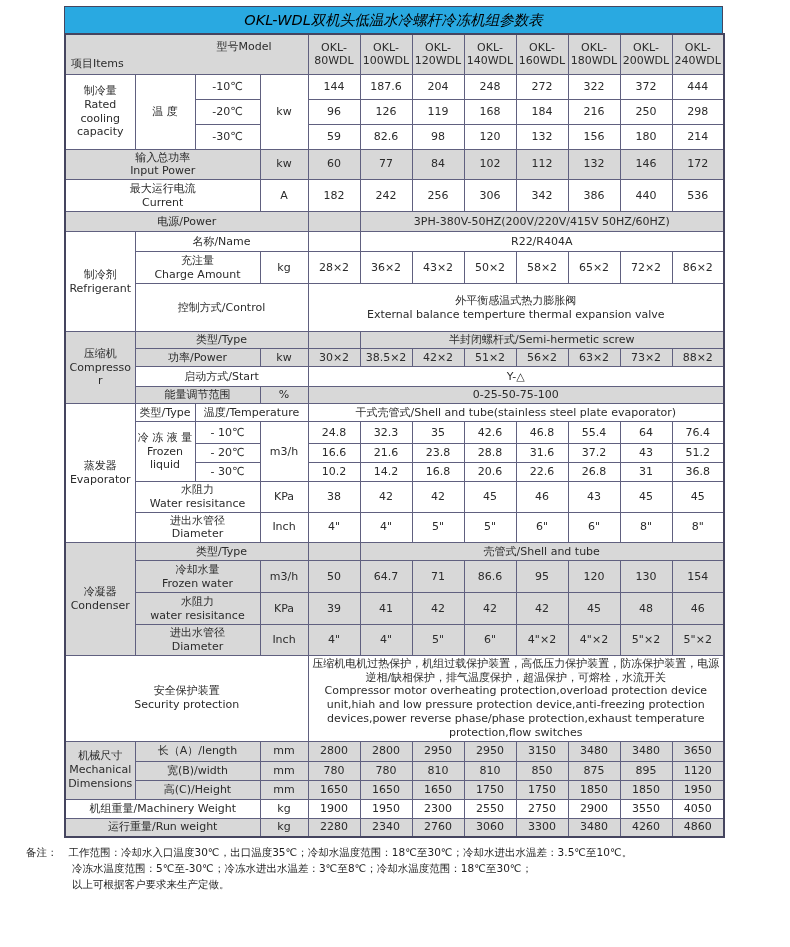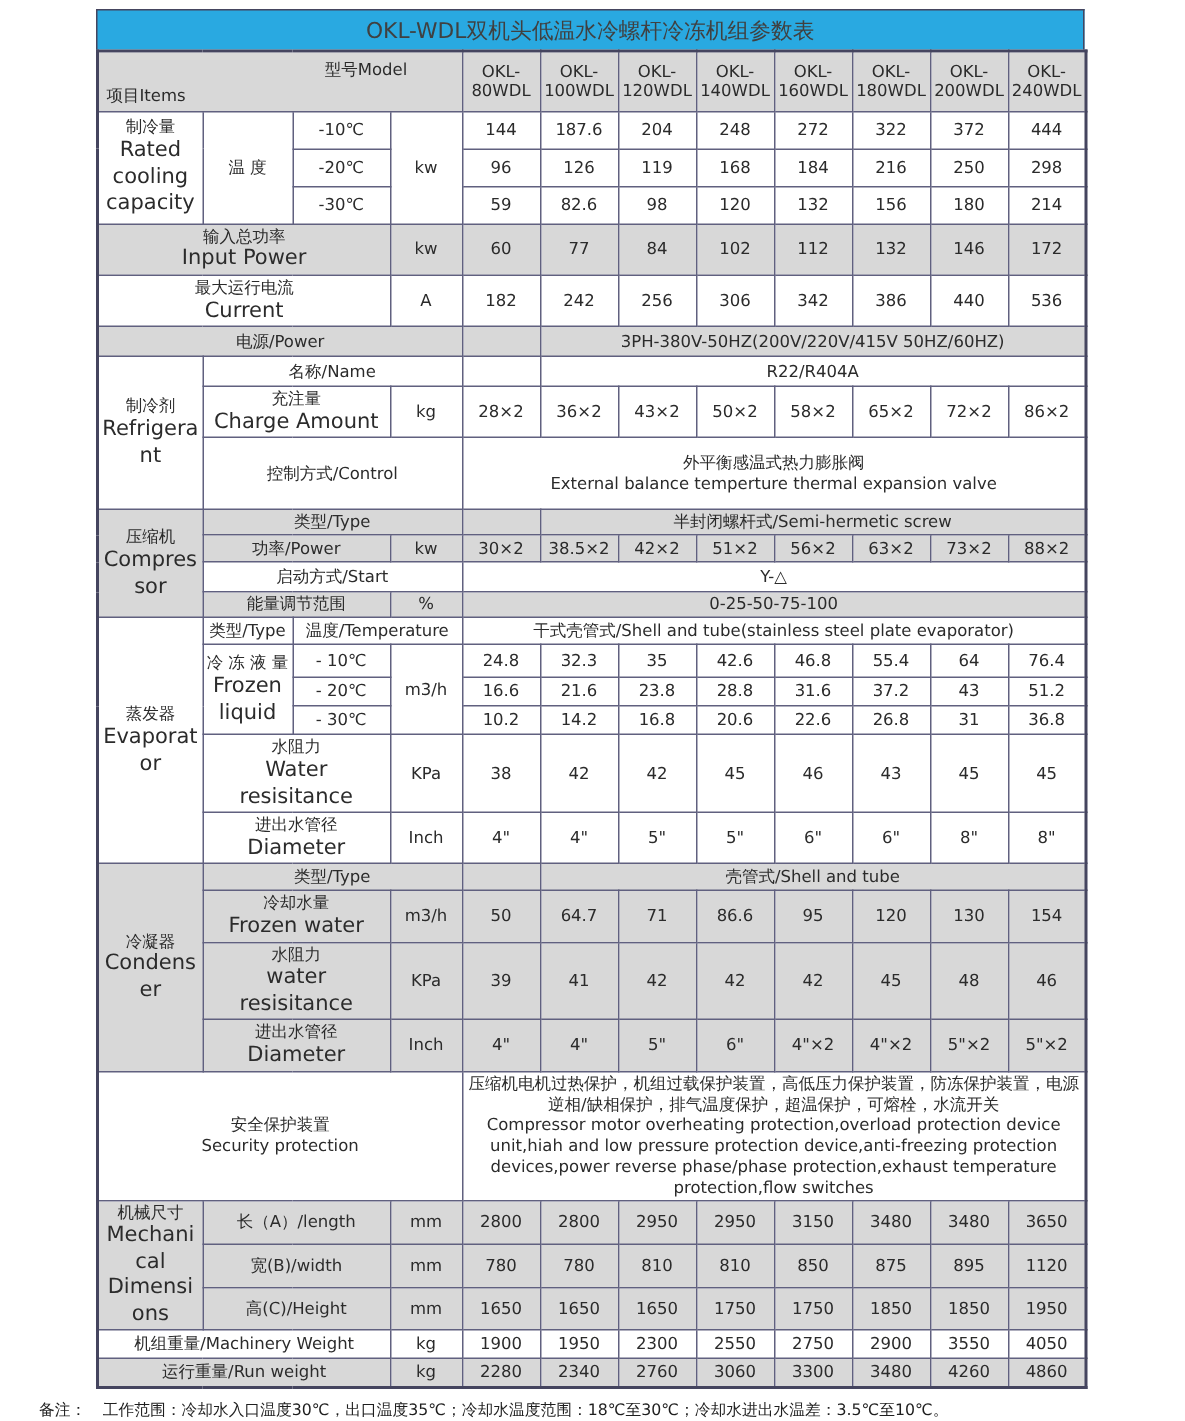--- a/index.html
+++ b/index.html
@@ -6,34 +6,34 @@
   body { width:790px; font-family:"DejaVu Sans","Liberation Sans",sans-serif; color:#2b2b2b; }
   .page { padding:6px 0 0 0; }
 
   
   .title-block { display:flex; align-items:flex-start; gap:12px; margin:8px 0 12px 26px; }
   .arrow-logo { margin-top:14px; flex:0 0 auto; }
   .title-cn { font-size:21px; font-weight:bold; color:#131313; letter-spacing:0.5px; }
   .title-en { font-size:15px; color:#1c1c1c; margin-top:3px; letter-spacing:0.2px; }
 
   
-  .banner { width:659px; margin-left:64px; background:#29a9e1; color:#404040;
+  .banner { width:659px; margin-left:64px; background:#29a9e1; color:#000000;
             text-align:center; font-size:14.5px; padding:4px 0 3px 0;
-            border:1px solid #45455f; border-bottom:none; box-sizing:border-box; }
+            border:1px solid #45455f; border-bottom:none; box-sizing:border-box;font-style:italic; }
 
   
   table.spec { width:661px; margin-left:64px; border-collapse:collapse; table-layout:fixed;
                border:2px solid #45455f; }
   table.spec td { border:1px solid #60607f; font-size:11px; text-align:center;
                   vertical-align:middle; padding:1px 2px; line-height:1.25;
                   overflow:hidden; word-wrap:break-word; }
   tr.shaded td { background:#d8d8d8; }
   td.bg-white { background:#ffffff; }
   .blk { display:block; }
-  .en { font-size:14px; }
+  .en { font-size:11px; }
   td.unit { font-size:10.5px; }
   td.model-cell { font-size:10.5px; }
   td.lbl { font-size:11px;margin-top:38px; }
   td.grp { font-size:11px; }
   td.merged-val { font-size:11px; }
   td.sec-text { text-align:left; font-size:10.5px; padding:2px 6px; line-height:1.45; }
   .r17{height:17px}.r18{height:18px}.r19{height:19px}.r20{height:20px}
   .r22{height:22px}.r25{height:25px}.r30{height:30px}.r32{height:32px}
   .r34{height:48px}.r40{height:40px}.r86{height:86px}
 

